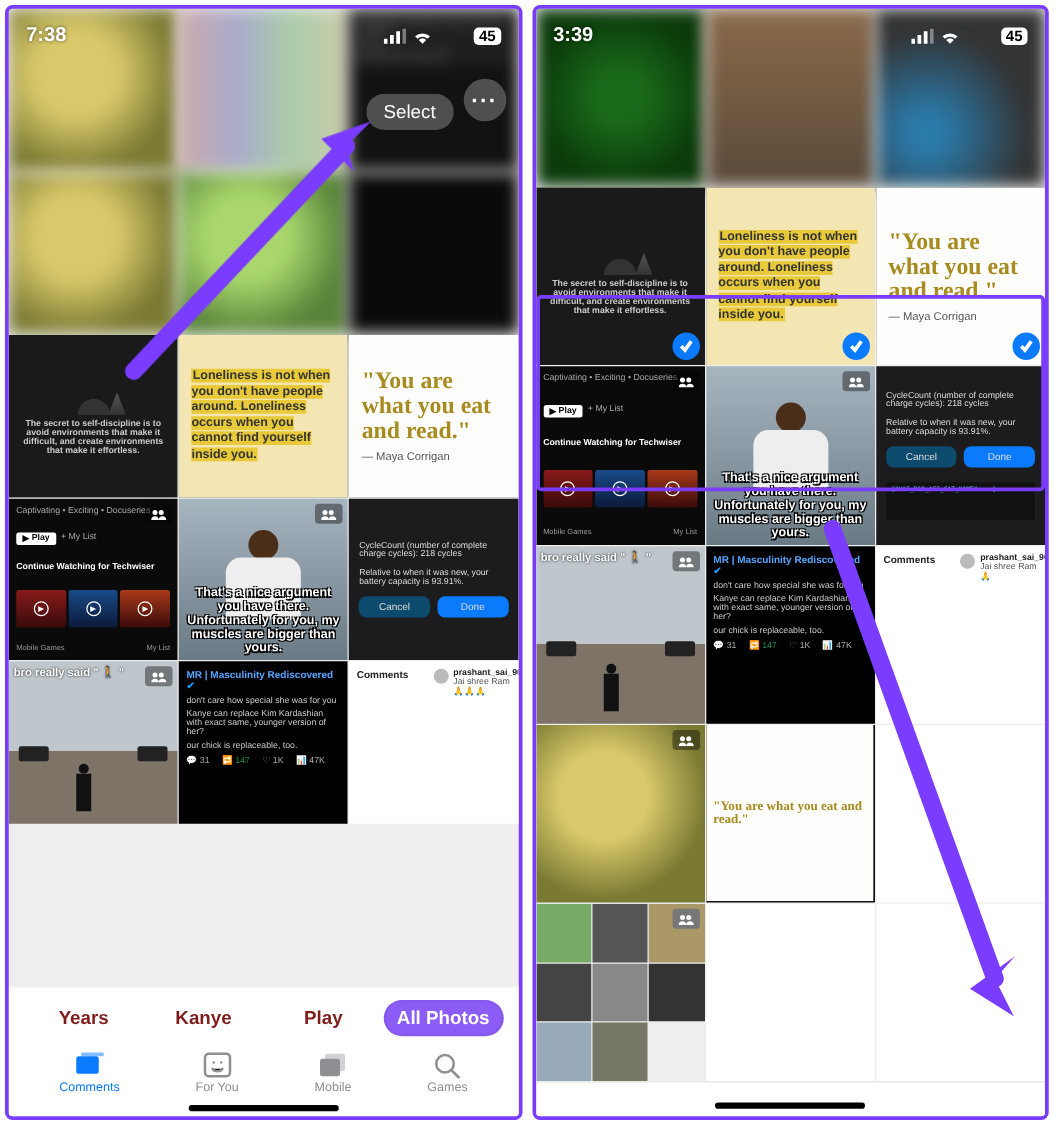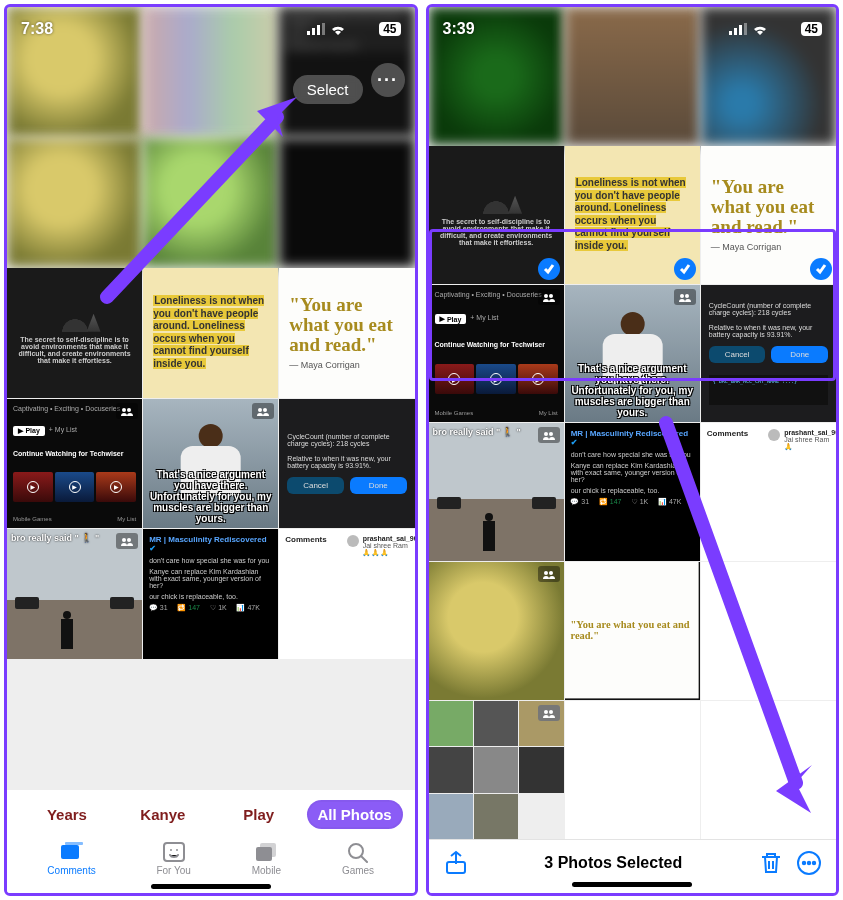--- a/index.html
+++ b/index.html
@@ -763,37 +763,15 @@
           <div style="background:#333;"></div>
         <div style="background:#9ab;"></div>
           <div style="background:#776;"></div>
       </div>
       <div class="cell" style="background:#fff;"></div>
       <div class="cell" style="background:#fff;"></div>
     </div>
   </div>
 
   <div class="bottom-right">
-    <div class="br-row">
-      <div class="br-icon">
-        <svg viewBox="0 0 26 26" fill="none" stroke="currentColor" stroke-width="2">
-            <path d="M13 2v12M8 6l5-4 5 4"></path>
-            <rect x="4" y="12" width="18" height="11" rx="2"></rect>
-          </svg>
-      </div>
-      <div class="spacer">3 Photos Selected</div>
-      <div class="br-icon">
-        <svg viewBox="0 0 26 26" fill="none" stroke="currentColor" stroke-width="2">
-            <path d="M4 7h18M9 7V4h8v3M7 7l1 15h10l1-15M11 11v8M15 11v8"></path>
-          </svg>
-      </div>
-      <div class="br-icon">
-        <svg viewBox="0 0 26 26" fill="none" stroke="currentColor" stroke-width="2">
-            <circle cx="13" cy="13" r="11"></circle>
-            <circle cx="8" cy="13" r="1.2" fill="currentColor"></circle>
-            <circle cx="13" cy="13" r="1.2" fill="currentColor"></circle>
-            <circle cx="18" cy="13" r="1.2" fill="currentColor"></circle>
-          </svg>
-      </div>
-    </div>
     <div class="home-ind"></div>
   </div>
 </div>
 
 </body></html>

